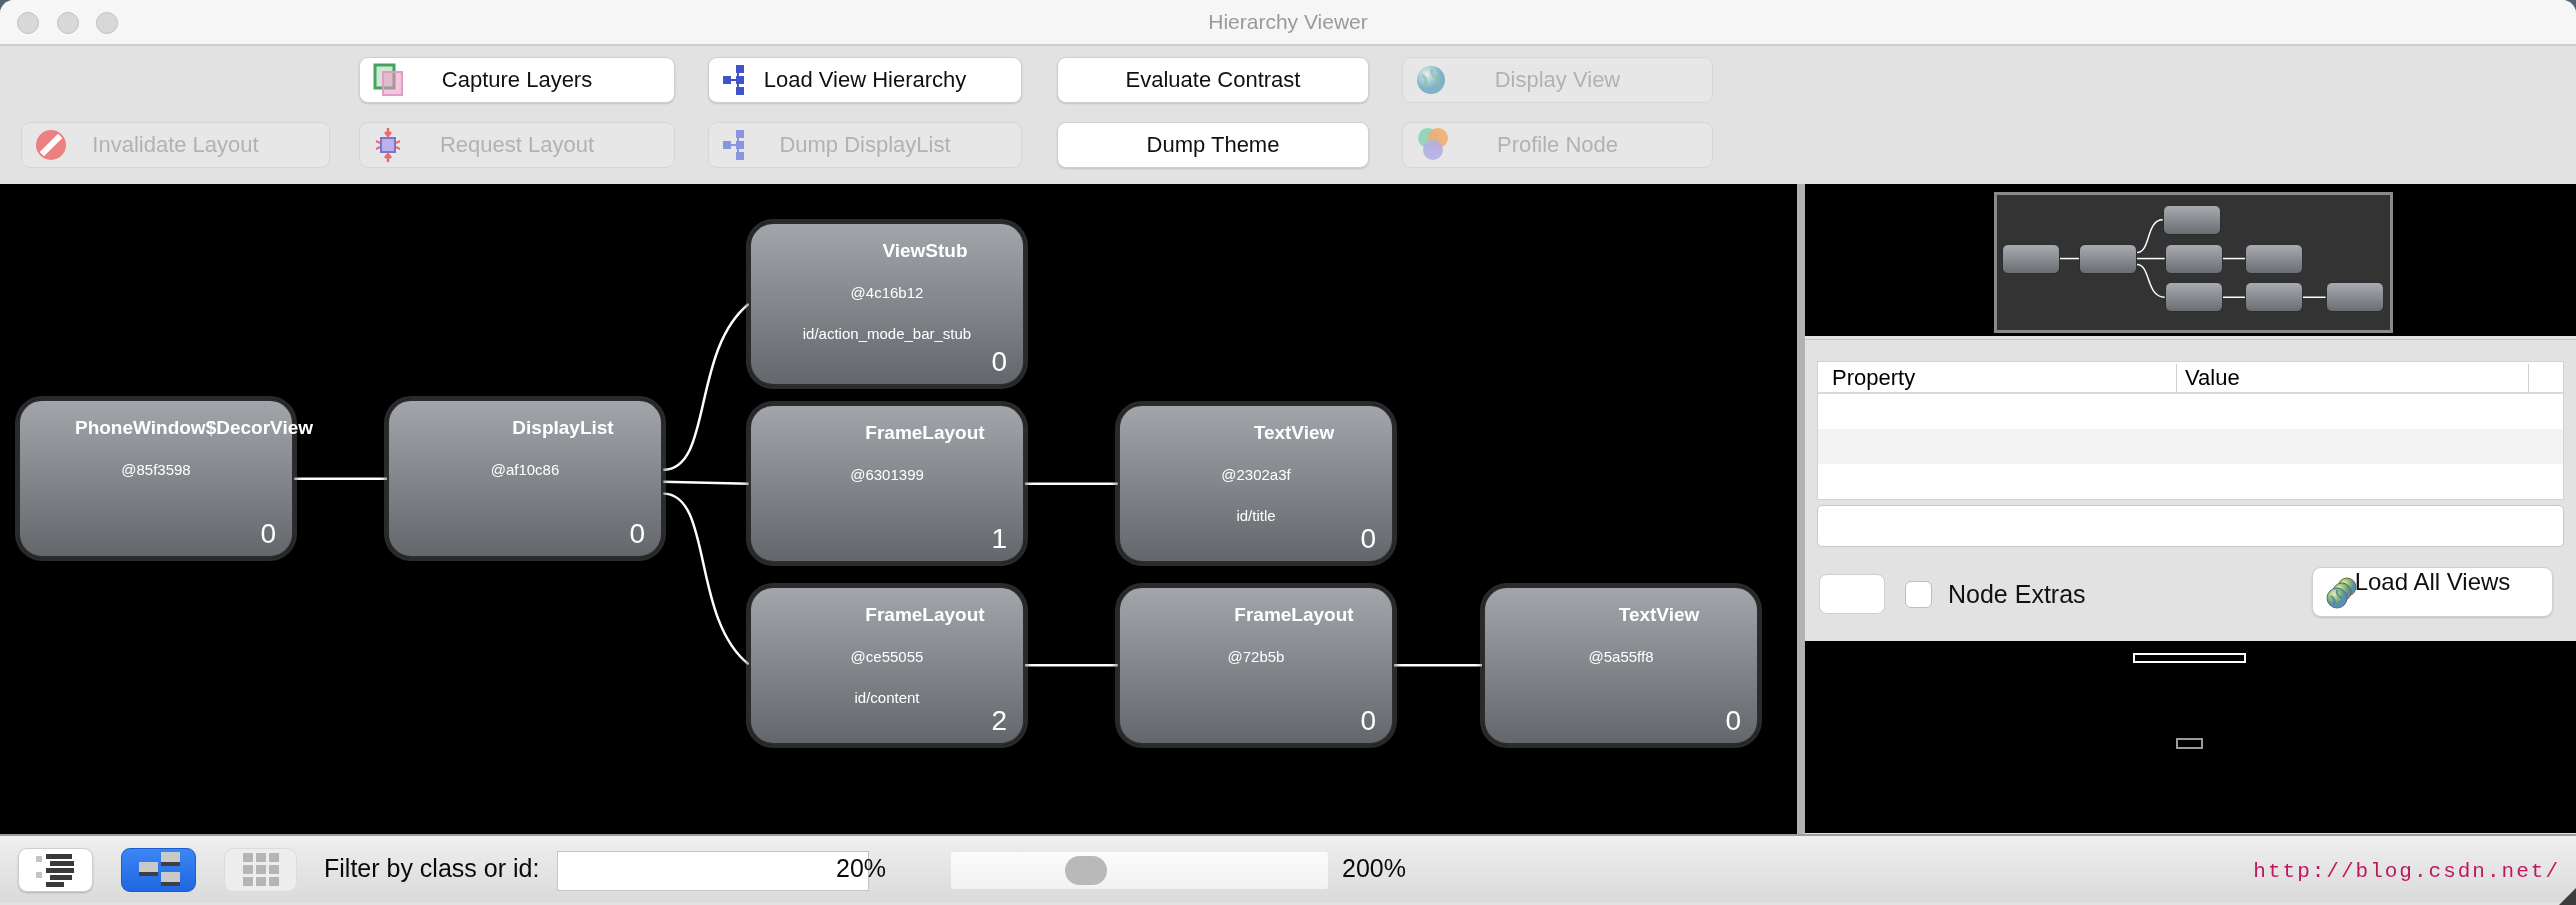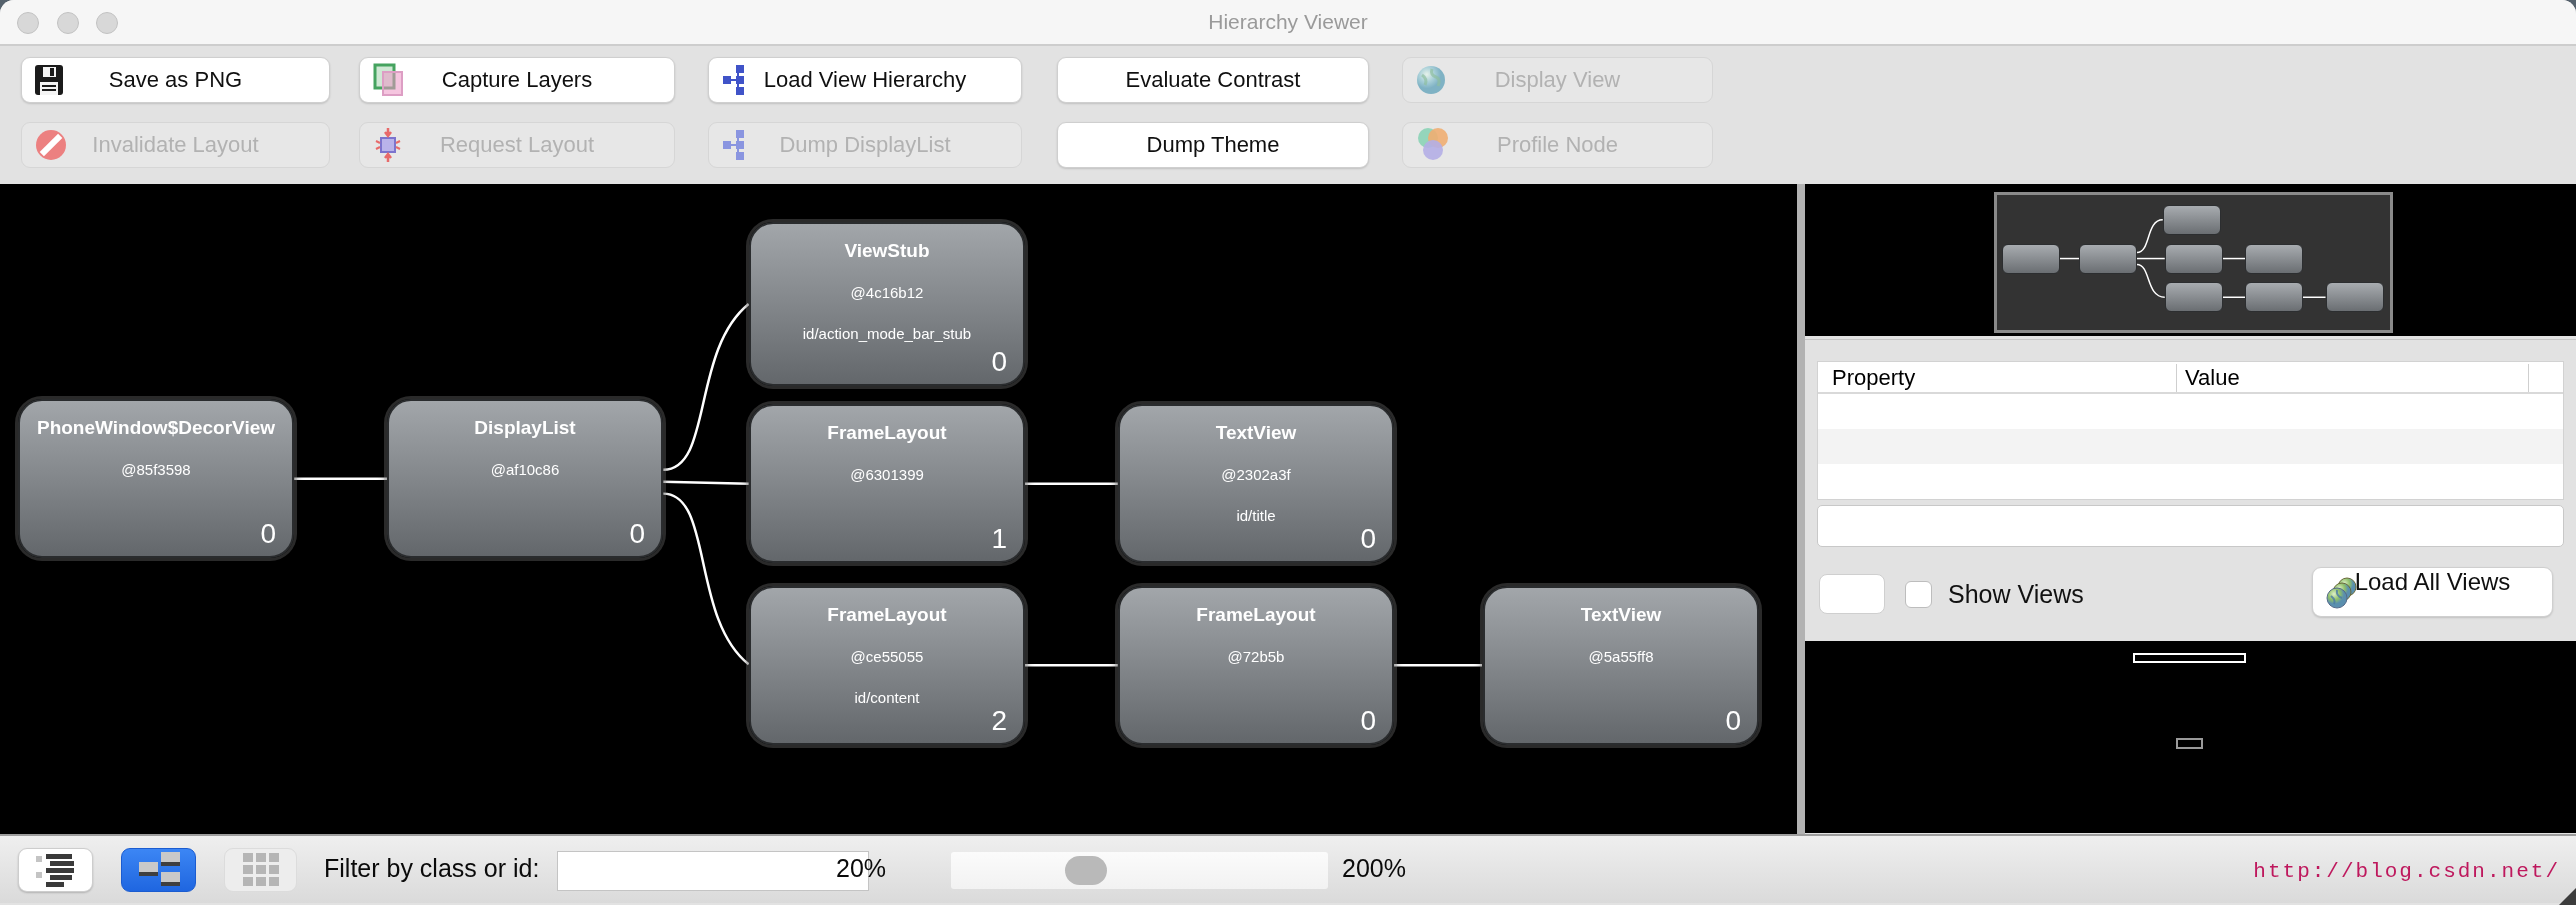--- a/index.html
+++ b/index.html
@@ -22,21 +22,21 @@
   .r1{top:57px} .r2{top:122px}
   .c1{left:21px;width:309px} .c2{left:359px;width:316px} .c3{left:708px;width:314px} .c4{left:1057px;width:312px} .c5{left:1402px;width:311px}
 
   
   #canvas { position:absolute; left:0; top:184px; width:1797px; height:650px; background:#000; overflow:hidden; }
   .edges { position:absolute; left:0; top:0; }
   .node { position:absolute; width:276px; height:159px; border-radius:24px; color:#fff; text-align:center;
           background:linear-gradient(180deg,#a2a6aa 0%, #84888c 48%, #63676b 100%);
           border:2px solid #2a2c2e; box-shadow:0 0 0 3px rgba(150,150,150,0.28), 0 4px 10px rgba(0,0,0,0.65); }
   .node.tall { height:164px; }
-  .node .t { position:absolute; top:16px; width:100%; font-size:19px; font-weight:bold; }
+  .node .t { position:absolute; top:16px; width:100%; font-size:19px; font-weight:bold;margin-left:38px; }
   .node .a { position:absolute; top:60px; width:100%; font-size:15px; }
   .node .i { position:absolute; top:101px; width:100%; font-size:15px; }
   .node .c { position:absolute; right:16px; bottom:6px; font-size:28px; }
 
   
   #divider { position:absolute; left:1797px; top:184px; width:8px; height:650px; background:#b2b2b2; }
 
   
   #rpanel { position:absolute; left:1805px; top:184px; width:771px; height:650px; background:#e2e2e2; }
   #minimap-strip { position:absolute; left:0; top:0; width:771px; height:152px; background:#000; }
@@ -87,33 +87,20 @@
 
 <div id="window">
 
   <div class="titlebar">
     <div class="traffic t1"></div>
     <div class="traffic t2"></div>
     <div class="traffic t3"></div>
     <div class="win-title">Hierarchy Viewer</div>
   </div>
 
-  <div class="tb-btn r1 c1">
-    <span class="ic">
-      <svg width="28" height="30" viewBox="0 0 28 30">
-          <rect x="0" y="0" width="28" height="30" rx="3" fill="#1b1b1b"></rect>
-          <rect x="8" y="2" width="13" height="10" fill="#f4f4f4"></rect>
-          <rect x="15" y="3" width="4" height="8" fill="#1b1b1b"></rect>
-          <rect x="5" y="17" width="18" height="13" fill="#f4f4f4"></rect>
-          <rect x="7" y="20" width="14" height="2" fill="#1b1b1b"></rect>
-          <rect x="7" y="24" width="14" height="2" fill="#1b1b1b"></rect>
-        </svg>
-    </span>
-    <span>Save as PNG</span>
-  </div>
   <div class="tb-btn r1 c2">
     <span class="ic">
       <svg width="32" height="34" viewBox="0 0 32 34">
           <rect x="2" y="2" width="19" height="23" fill="#cfe8d4" stroke="#45a35f" stroke-width="3"></rect>
           <rect x="10" y="9" width="19" height="23" fill="rgba(236,150,196,0.55)" stroke="#dd9ec4" stroke-width="2"></rect>
         </svg>
     </span>
     <span>Capture Layers</span>
   </div>
   <div class="tb-btn r1 c3">
@@ -290,21 +277,21 @@
       </div>
       <div class="prow"></div>
       <div class="prow alt"></div>
       <div class="prow"></div>
     </div>
 
     <input id="prop-filter" value="" style="">
 
     <div id="mini-box"></div>
     <div id="extras-check"></div>
-    <div id="extras-label">Show Views</div>
+    <div id="extras-label">Node Extras</div>
     <div id="load-all">
       <span class="ic">
         <svg width="36" height="34" viewBox="0 0 36 34">
             <defs>
               <radialGradient id="gg" cx="35%" cy="30%">
                 <stop offset="0%" stop-color="#dff0c8"></stop>
                 <stop offset="60%" stop-color="#8fc06a"></stop>
                 <stop offset="100%" stop-color="#5a8fae"></stop>
               </radialGradient>
             </defs>

